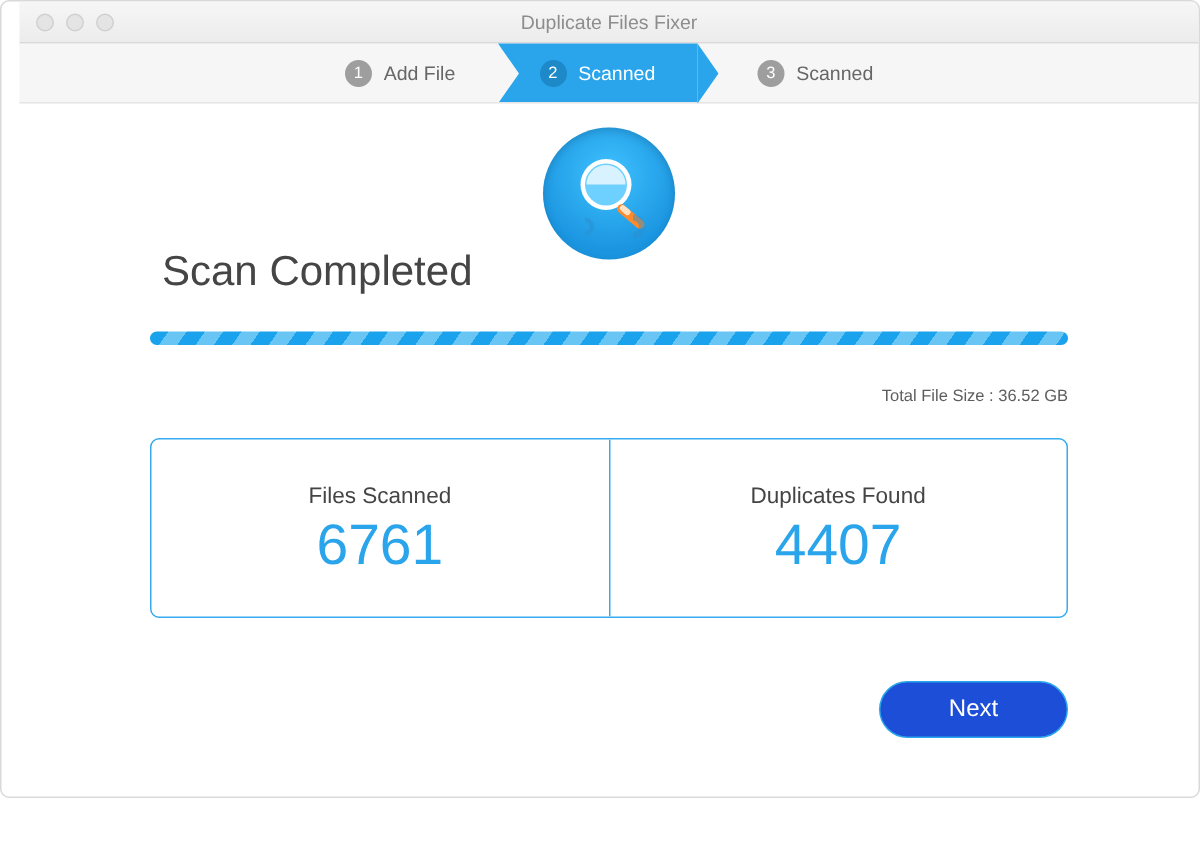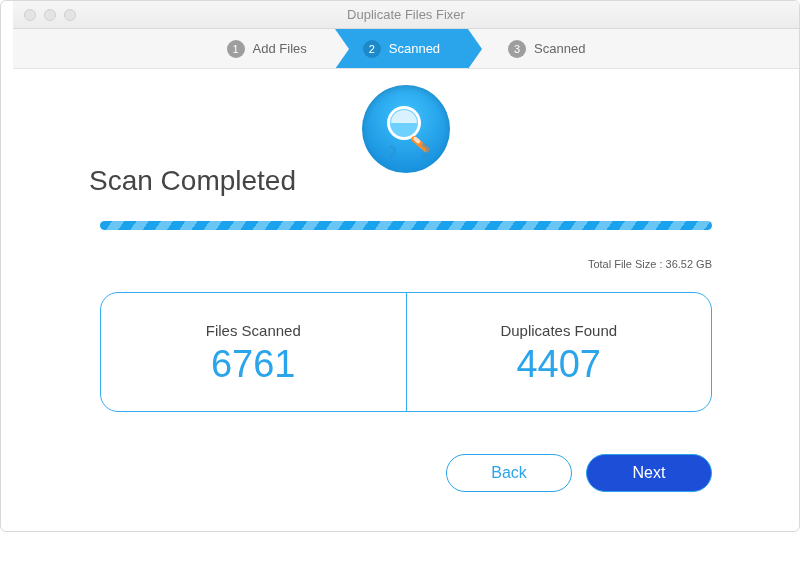--- a/index.html
+++ b/index.html
@@ -70,42 +70,42 @@
   .logo-wrap { margin-top: 0px; }
   .logo-circle {
     width: 88px; height: 88px; border-radius: 50%;
     background: radial-gradient(circle at 50% 35%, #3fc2ff 0%, #1b95e0 70%);
     position: relative;
     box-shadow: 0 2px 6px rgba(0,0,0,.15) inset;
   }
   .logo-circle svg { position: absolute; inset: 0; margin: auto; }
   .heading {
     align-self: flex-start;
-    margin-left: 36px;
+    margin-left: 55px;
     margin-top: -8px;
     font-size: 28px;
     font-weight: 400;
     color: #454545;
   }
   .progress-wrap {
     margin-top: 24px;
     width: 612px;
     display: flex; flex-direction: column; align-items: flex-end; gap: 18px;
   }
   .progress {
     width: 100%; height: 9px; border-radius: 5px;
     background: repeating-linear-gradient(125deg,
        #1aa2ec 0px, #1aa2ec 10px, #69c5f3 10px, #69c5f3 20px);
   }
   .totalsize { margin-top: 10px; font-size: 11px; color: #5d5d5d; }
   .stats {
     margin-top: 22px;
     width: 612px;
     border: 1px solid #35abee;
-    border-radius: 18px;
+    border-radius: 6px;
     display: flex;
     overflow: hidden;
     height: 120px;
   }
   .stat {
     flex: 1;
     display: flex; flex-direction: column; align-items: center; justify-content: center;
     gap: 6px;
   }
   .stat + .stat { border-left: 1px solid #35abee; }
@@ -138,21 +138,21 @@
       <div class="tl"></div>
       <div class="tl"></div>
       <div class="tl"></div>
     </div>
     <div class="title">Duplicate Files Fixer</div>
   </div>
 
   <div class="stepbar">
     <div class="step">
       <span class="num">1</span>
-      <span>Add Files</span>
+      <span>Add File</span>
     </div>
     <div class="step active">
       <span class="num">2</span>
       <span>Scanned</span>
     </div>
     <div class="step step-3">
       <span class="num">3</span>
       <span>Scanned</span>
     </div>
   </div>
@@ -189,18 +189,17 @@
         <div class="stat-label">Files Scanned</div>
         <div class="stat-value">6761</div>
       </div>
       <div class="stat">
         <div class="stat-label">Duplicates Found</div>
         <div class="stat-value">4407</div>
       </div>
     </div>
 
     <div class="actions">
-      <div class="btn btn-secondary">Back</div>
       <div class="btn btn-primary">Next</div>
     </div>
 
   </div>
 </div>
 
 </body></html>

